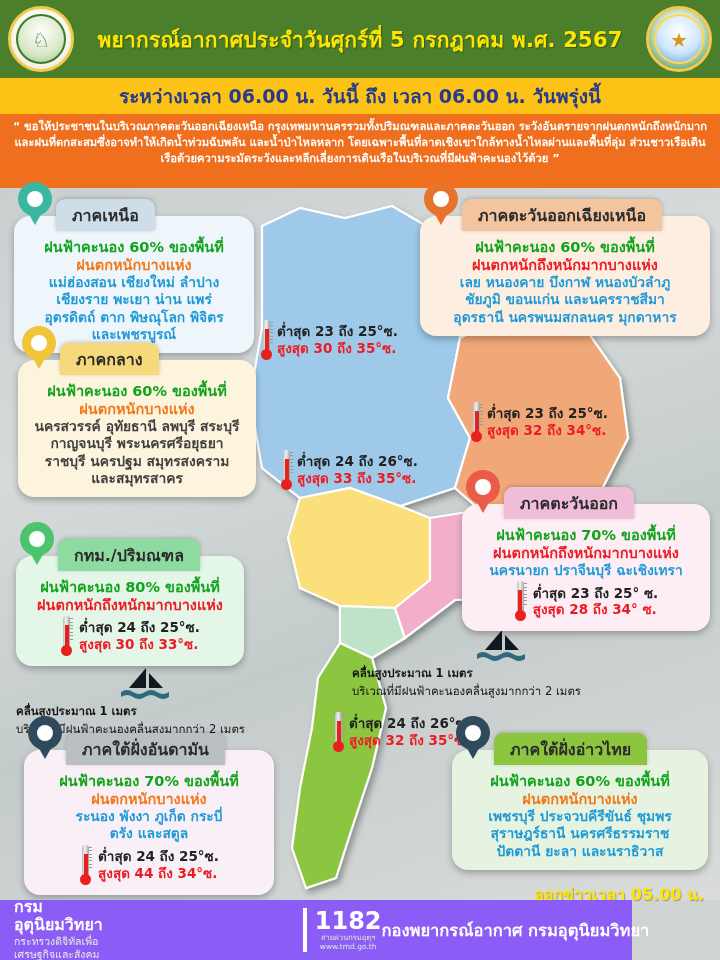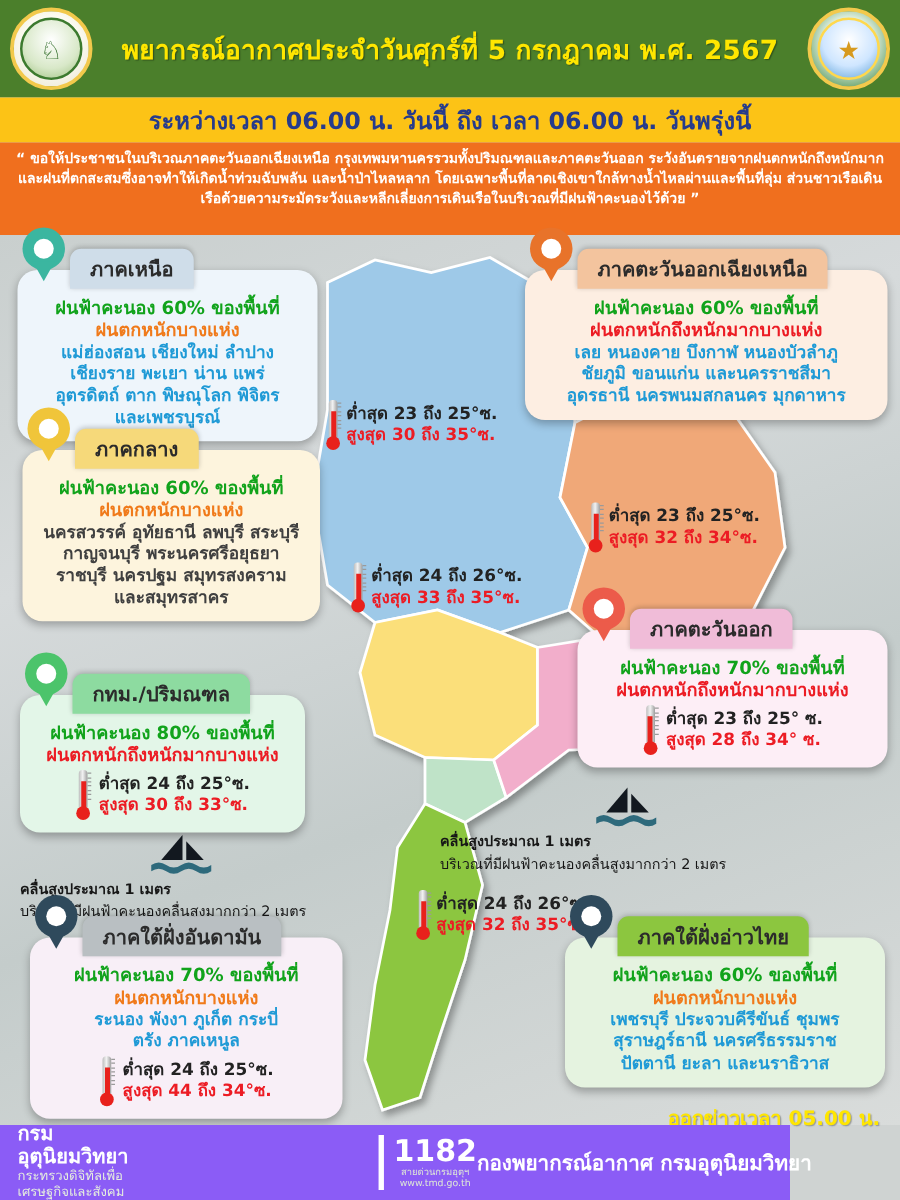--- a/index.html
+++ b/index.html
@@ -425,20 +425,21 @@
     <div class="card" style="left:462px; top:316px; width:248px; background:#fdeef6;">
       <div class="pin">
         <div class="head" style="background:#ec5b4a;">
             <i></i>
           </div>
         <div class="tip" style="border-top:16px solid #ec5b4a;"></div>
       </div>
       <div class="tab" style="background:#f0bcd8;">ภาคตะวันออก</div>
       <div class="line l-prob">ฝนฟ้าคะนอง 70% ของพื้นที่</div>
       <div class="line l-heavy-red">ฝนตกหนักถึงหนักมากบางแห่ง</div>
+      <div class="line l-prov">นครนายก  ปราจีนบุรี ฉะเชิงเทรา</div>
       <div class="temps">
         <div class="thermo">
           <div class="stem"></div>
             <div class="merc"></div>
             <div class="bulb"></div>
           <div class="ticks">
               <span></span>
               <span></span>
               <span></span>
               <span></span>
@@ -458,21 +459,21 @@
       <div class="pin">
         <div class="head" style="background:#2f4a5c;">
             <i></i>
           </div>
         <div class="tip" style="border-top:16px solid #2f4a5c;"></div>
       </div>
       <div class="tab" style="background:#b9bfc2;">ภาคใต้ฝั่งอันดามัน</div>
       <div class="line l-prob">ฝนฟ้าคะนอง 70% ของพื้นที่</div>
       <div class="line l-heavy-orange">ฝนตกหนักบางแห่ง</div>
       <div class="line l-prov">ระนอง พังงา ภูเก็ต กระบี่</div>
-      <div class="line l-prov">ตรัง ภาคเหนูล</div>
+      <div class="line l-prov">ตรัง และสตูล</div>
       <div class="temps">
         <div class="thermo">
           <div class="stem"></div>
             <div class="merc"></div>
             <div class="bulb"></div>
           <div class="ticks">
               <span></span>
               <span></span>
               <span></span>
               <span></span>

